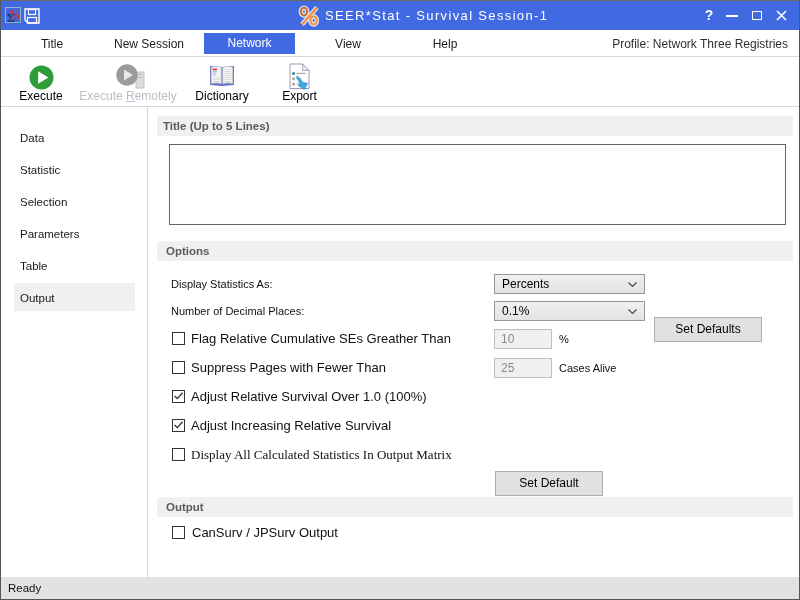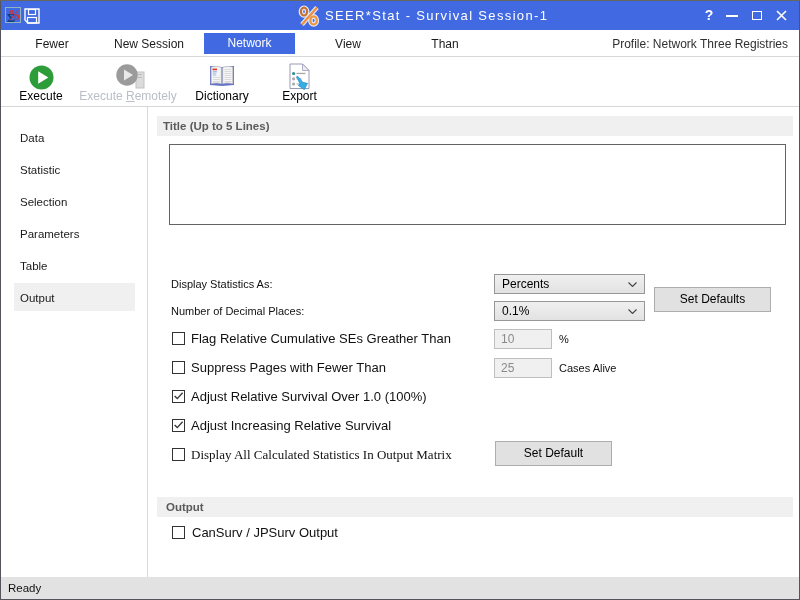--- a/index.html
+++ b/index.html
@@ -36,21 +36,21 @@
   
   .statusbar { position:absolute; left:1px; top:577px; width:798px; height:22px; background:#e2e2e2; line-height:22px; padding-left:7px; color:#111; font-size:11.5px; }
 
   
   .main { position:absolute; left:148px; top:107px; width:651px; height:470px; background:#fff; }
   .sect { position:absolute; left:9px; width:636px; height:20px; background:#f0f0f0; line-height:20px; padding-left:9px; font-weight:bold; color:#5a5a5a; font-size:11.5px; }
   .titlebox { position:absolute; left:21px; top:37px; width:617px; height:81px; border:1px solid #646464; background:#fff; }
   .flabel { position:absolute; height:16px; line-height:16px; color:#111; font-size:11px; }
   .dd { position:absolute; left:346px; width:151px; height:20px; background:linear-gradient(#f0f0f0,#e2e2e2); border:1px solid #979797; line-height:18px; padding-left:7px; color:#000; }
   .dd svg { position:absolute; right:7px; top:7px; }
-  .btn { position:absolute; width:117px; height:25px; background:#e1e1e1; border:1px solid #adadad; text-align:center; line-height:23px; color:#000; }
+  .btn { position:absolute; width:108px; height:25px; background:#e1e1e1; border:1px solid #adadad; text-align:center; line-height:23px; color:#000;margin-top:30px; }
   .cb { position:absolute; left:24px; width:13px; height:13px; border:1px solid #333; background:#fff; }
   .cb svg { position:absolute; left:0px; top:0px; }
   .cblbl { position:absolute; left:43px; height:16px; line-height:16px; color:#111; font-size:13px; }
   .tinput { position:absolute; left:346px; width:58px; height:20px; border:1px solid #bfbfbf; background:#f0f0f0; color:#8a8a8a; line-height:18px; padding-left:6px; }
 </style>
 </head>
 <body>
 
 <div class="titlebar">
 
@@ -79,25 +79,25 @@
   <div class="tb-title">SEER*Stat - Survival Session-1</div>
   <div class="tb-btn" style="left:700px;width:18px;font-size:14px;font-weight:bold;line-height:30px;">?</div>
   <div class="abs" style="left:726px;top:15px;width:12px;height:1.5px;background:#fff"></div>
   <div class="abs" style="left:752px;top:11px;width:10px;height:9px;border:1.4px solid #fff"></div>
   <svg class="abs" style="left:776px;top:10px" width="11" height="11" viewBox="0 0 11 11">
     <path d="M1 1 L10 10 M10 1 L1 10" stroke="#fff" stroke-width="1.6"></path>
   </svg>
 </div>
 
 <div class="menubar">
-  <div class="mi" style="left:30px;width:42px;">Fewer</div>
+  <div class="mi" style="left:30px;width:42px;">Title</div>
   <div class="mi" style="left:110px;width:76px;">New Session</div>
   <div class="mi-actions">Network</div>
   <div class="mi" style="left:326px;width:42px;">View</div>
-  <div class="mi" style="left:423px;width:42px;">Than</div>
+  <div class="mi" style="left:423px;width:42px;">Help</div>
   <div class="mi-profile">Profile: Network Three Registries</div>
 </div>
 
 <div class="toolbar">
 
   <div class="tbtn" style="left:27px;width:26px;">
     <svg style="position:absolute;left:1px;top:8px" width="25" height="25" viewBox="0 0 25 25">
       <circle cx="12.5" cy="12.5" r="12" fill="#2d9d3a"></circle>
       <polygon points="9.2,6.3 9.2,18.7 19.3,12.5" fill="#fff"></polygon>
     </svg>
@@ -155,20 +155,21 @@
   <div class="side-item" style="top:81px;">Selection</div>
   <div class="side-item" style="top:113px;">Parameters</div>
   <div class="side-item" style="top:145px;">Table</div>
   <div class="side-item" style="top:177px;">Output</div>
 </div>
 
 <div class="main">
   <div class="sect" style="top:9px;padding-left:6px;">Title (Up to 5 Lines)</div>
   <div class="titlebox"></div>
 
+  <div class="sect" style="top:134px;">Options</div>
   <div class="flabel" style="left:23px;top:169px;">Display Statistics As:</div>
   <div class="flabel" style="left:23px;top:196px;">Number of Decimal Places:</div>
   <div class="dd" style="top:167px;">Percents
     <svg width="9" height="5" viewBox="0 0 9 5">
         <polyline points="0.5,0.5 4.5,4.5 8.5,0.5" fill="none" stroke="#444" stroke-width="1.1"></polyline>
       </svg>
   </div>
   <div class="dd" style="top:194px;">0.1%
     <svg width="9" height="5" viewBox="0 0 9 5">
         <polyline points="0.5,0.5 4.5,4.5 8.5,0.5" fill="none" stroke="#444" stroke-width="1.1"></polyline>

